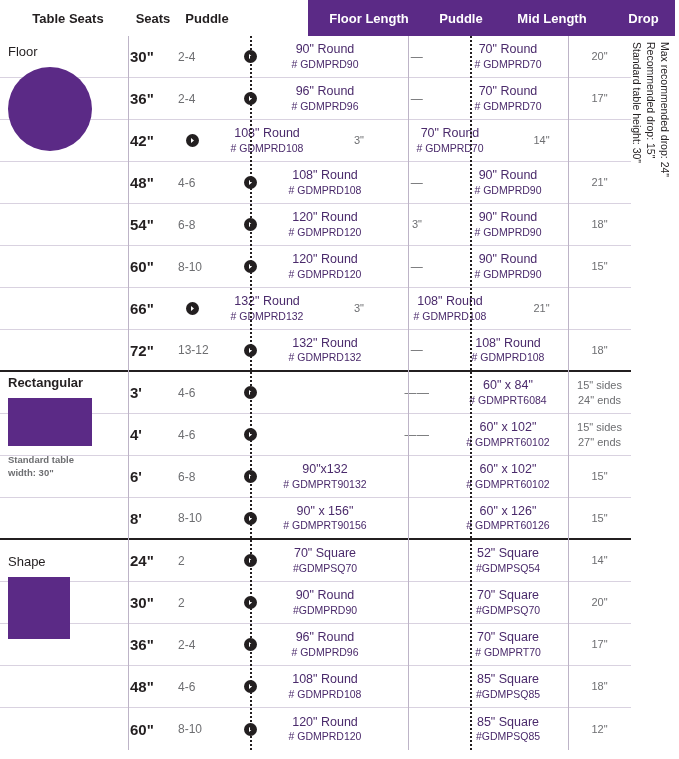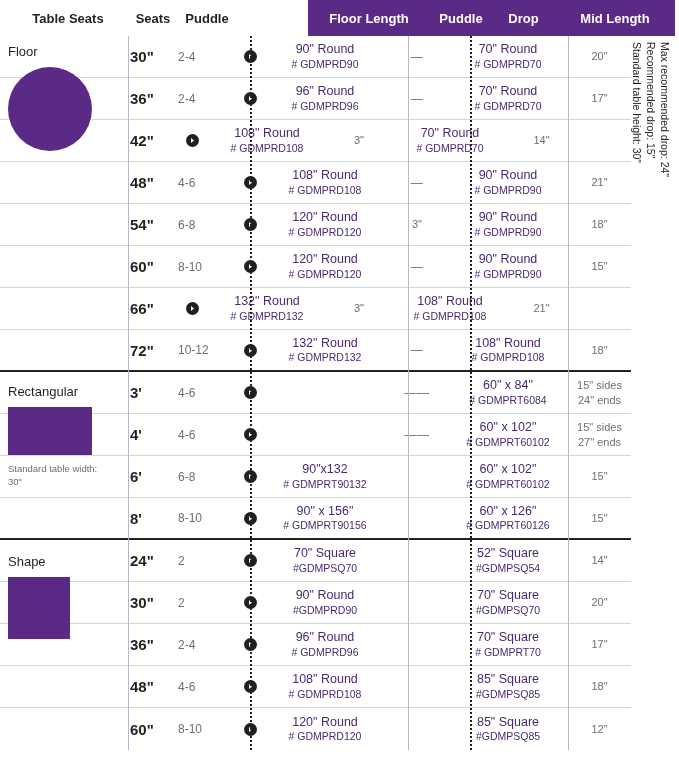--- a/index.html
+++ b/index.html
@@ -199,22 +199,22 @@
 
 <div class="sheet">
 
   <div class="hdr">
     <div class="cell plain c-shape">Table Seats</div>
     <div class="cell plain c-size">Seats</div>
     <div class="cell plain c-seats">Puddle</div>
     <div class="cell plain c-arrow"></div>
     <div class="cell purple c-floor">Floor Length</div>
     <div class="cell purple c-pudd">Puddle</div>
+    <div class="cell purple c-mid">Mid Length</div>
     <div class="cell purple c-drop">Drop</div>
-    <div class="cell purple c-mid">Mid Length</div>
   </div>
 
   <div class="grid" id="grid" style="position:absolute; left:0; top:36px;">
 
   <div class="row">
         <div class="cell" style="width:128px"></div>
         <div class="cell size" style="width:50px">30"</div>
         <div class="cell seats" style="width:58px">2-4</div>
         <div class="arrow-btn">
           <span class="arrow-circle">
@@ -388,21 +388,21 @@
           <span class="dim">108" Round</span>
           <span class="sku"># GDMPRD108</span>
         </div>
         <div class="cell ctr drop" style="width:63px">
           <span>21"</span>
         </div>
       </div>
       <div class="row section-end">
         <div class="cell" style="width:128px"></div>
         <div class="cell size" style="width:50px">72"</div>
-        <div class="cell seats" style="width:58px">10-12</div>
+        <div class="cell seats" style="width:58px">13-12</div>
         <div class="arrow-btn">
           <span class="arrow-circle">
             <svg width="7" height="7" viewBox="0 0 7 7">
               <path d="M2 1 L5 3.5 L2 6 Z" fill="#ffffff"></path>
             </svg>
           </span>
         </div>
         <div class="cell ctr" style="width:122px">
           <span class="dim">132" Round</span>
           <span class="sku"># GDMPRD132</span>
@@ -641,21 +641,21 @@
       <div class="vline" style="left: 568px; height: 714px;"></div>
     </div>
 
   <div class="shape-col">
 
     <div class="shape-block" style="top: 44px;">
       <div class="shape-title">Floor</div>
       <div class="swatch-round"></div>
     </div>
 
-    <div class="shape-block" style="top: 384px;">
+    <div class="shape-block" style="top: 375px; font-weight: bold;">
       <div class="shape-title">Rectangular</div>
       <div class="swatch-rect"></div>
       <div class="note">Standard table width: 30"</div>
     </div>
 
     <div class="shape-block" style="top: 554px;">
       <div class="shape-title">Shape</div>
       <div class="swatch-square"></div>
     </div>
 

